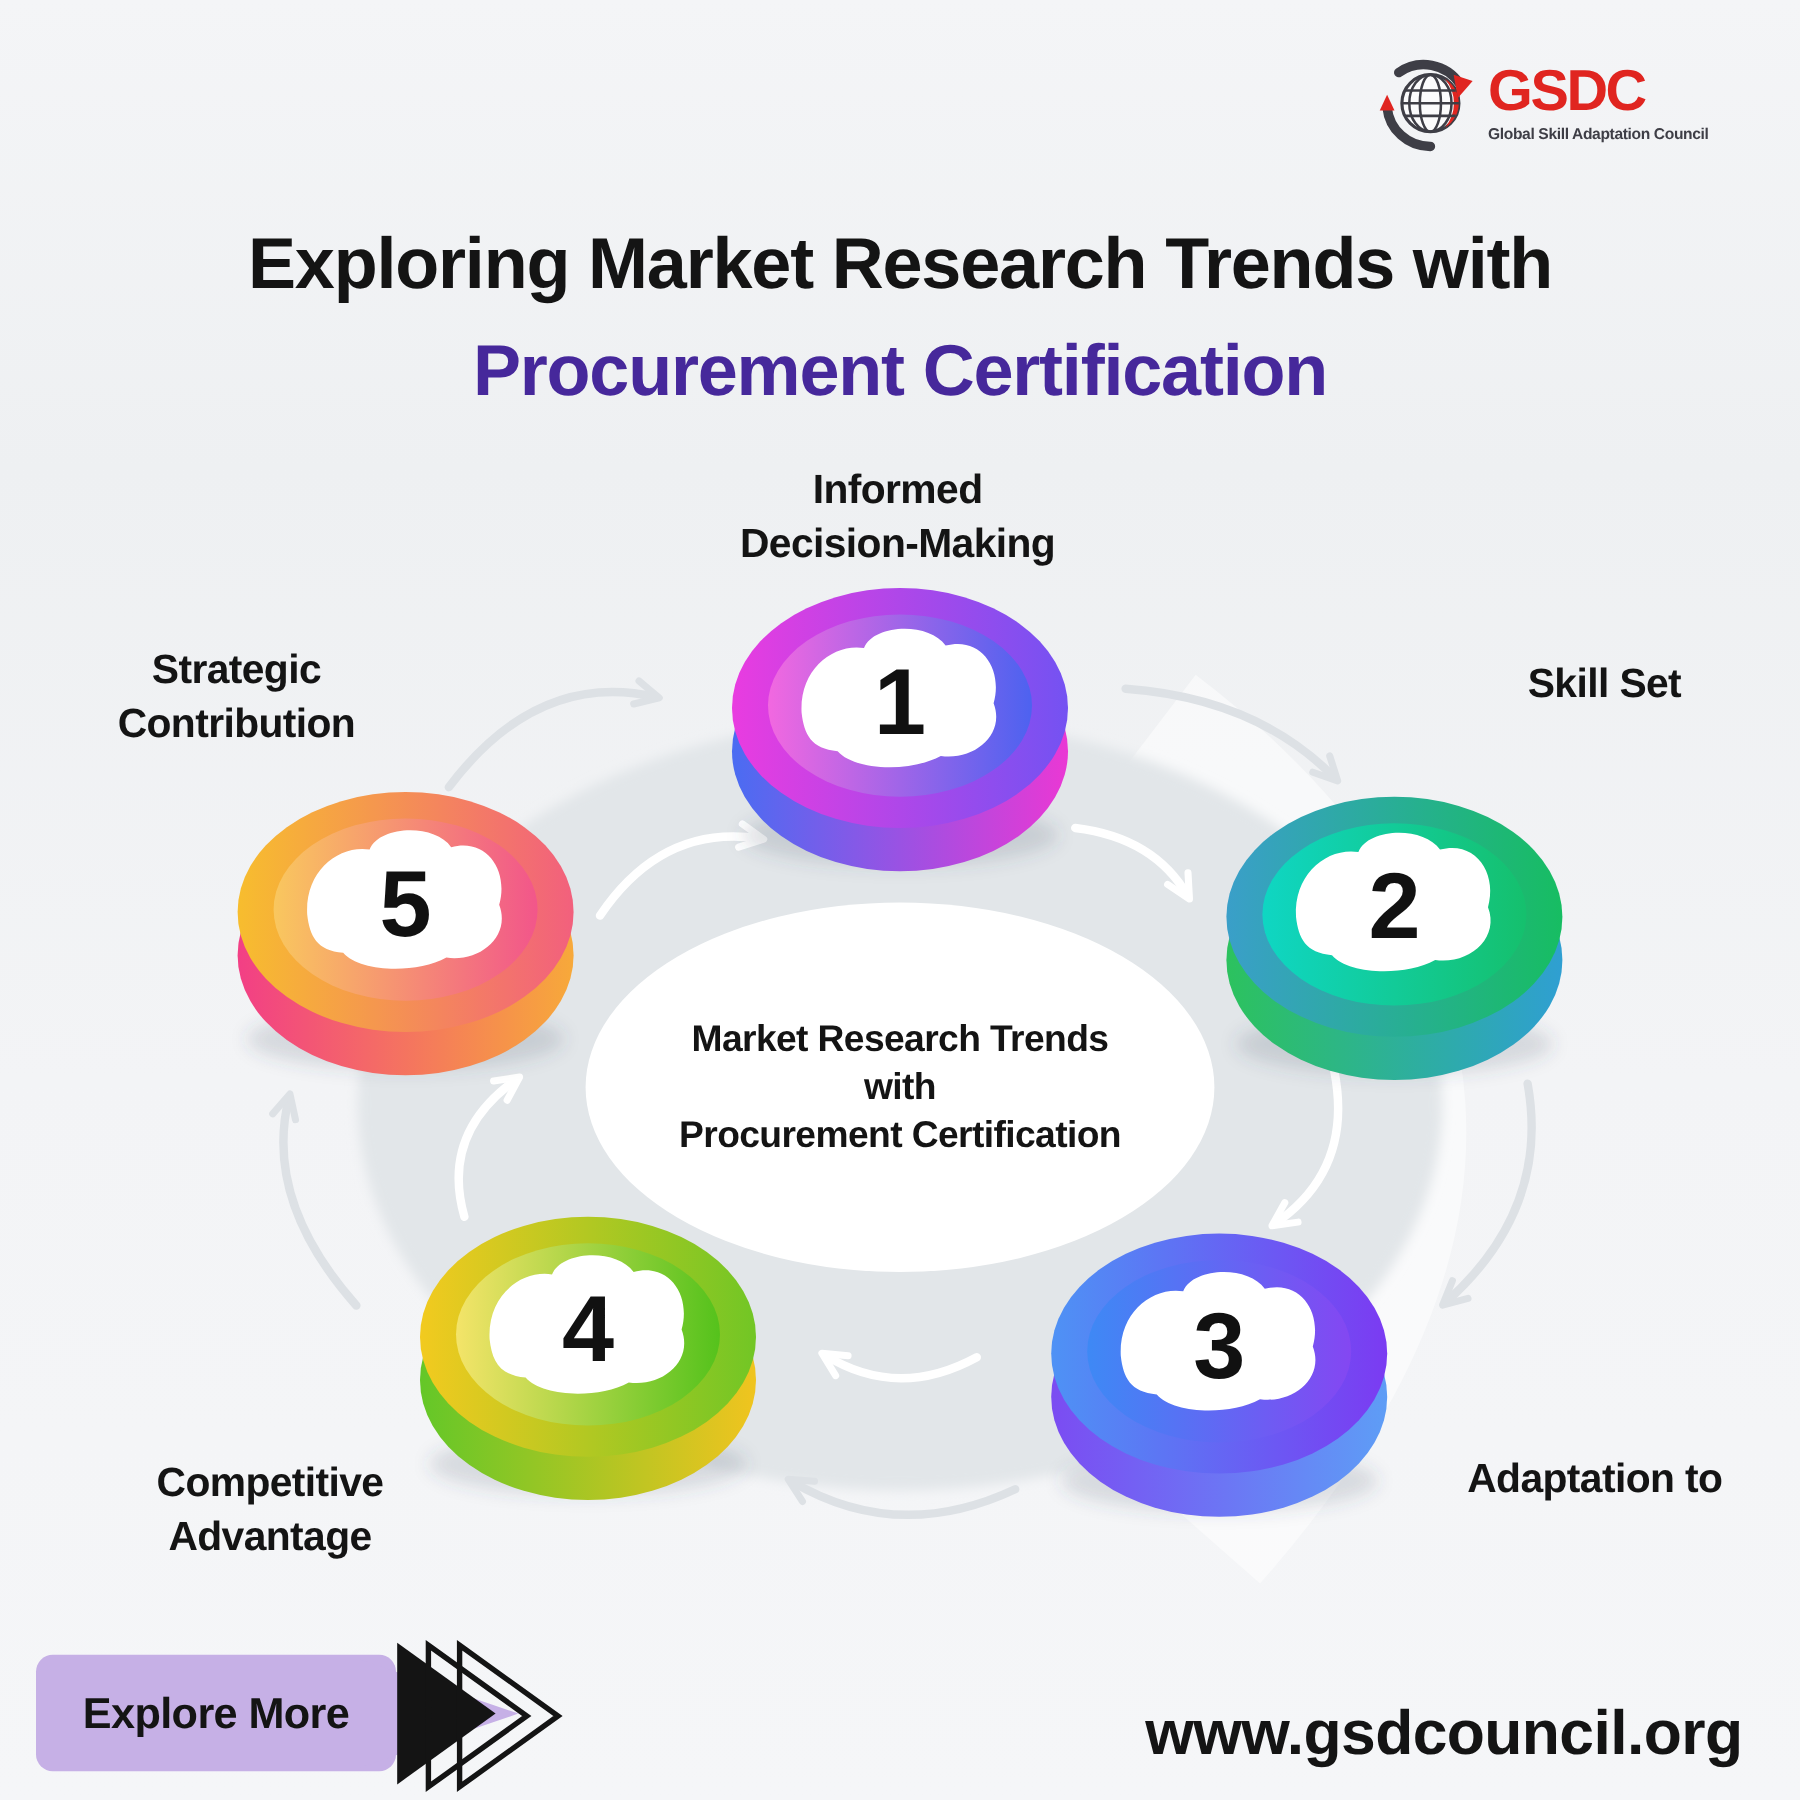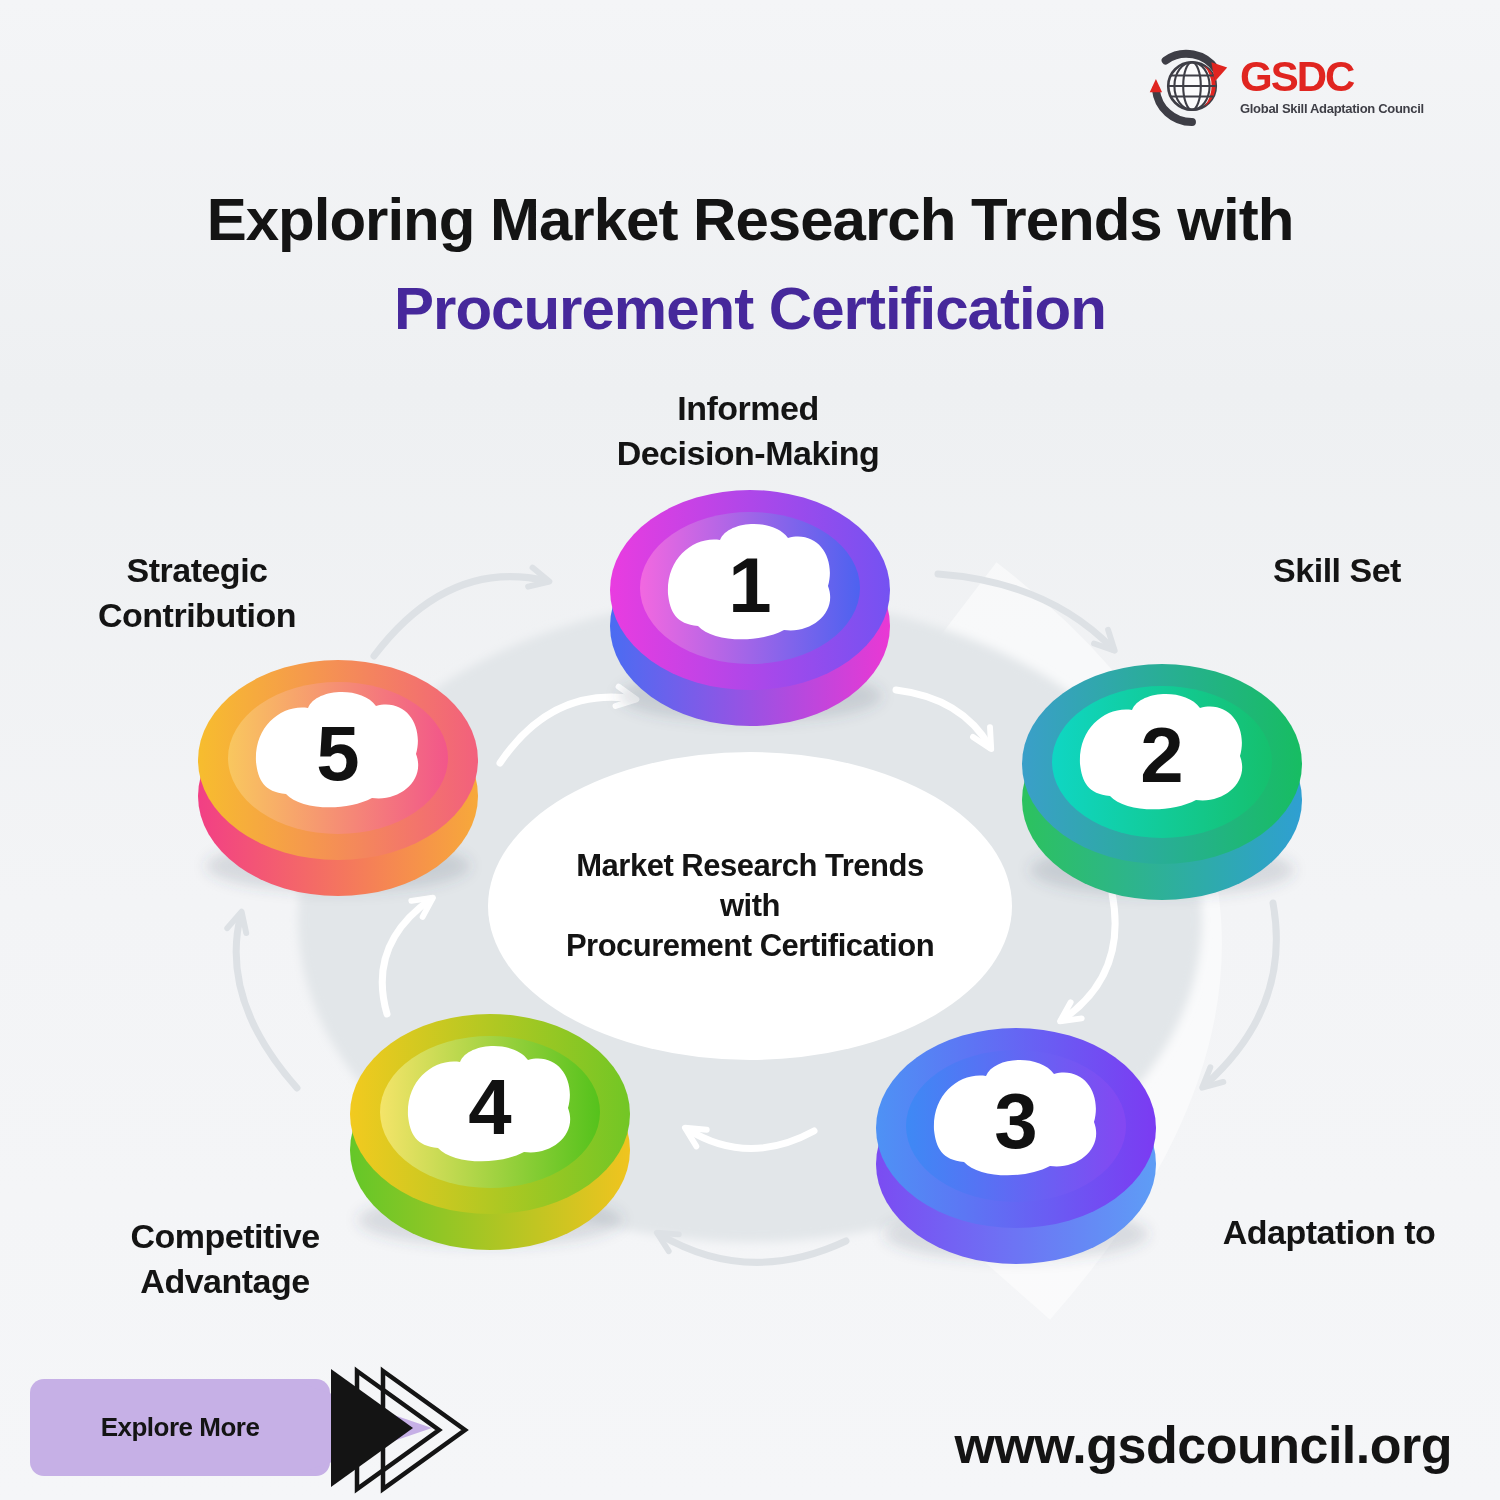--- a/index.html
+++ b/index.html
@@ -3,21 +3,21 @@
 <meta charset="utf-8">
 <style>
   html,body{margin:0;padding:0;}
   body{font-family:"Liberation Sans", sans-serif; background:#f2f3f5;}
   .canvas{position:relative;width:1500px;height:1500px;overflow:hidden;
           background:linear-gradient(180deg,#f4f5f7 0%,#eef0f2 26%,#f3f4f6 60%,#f5f6f8 100%);}
   svg{display:block;}
 
   
   .logo{position:absolute;left:1148px;top:38px;display:flex;align-items:center;gap:4px;}
-  .logo-name{font-size:42px;font-weight:700;color:#e02520;letter-spacing:-2px;line-height:1;}
+  .logo-name{font-size:48px;font-weight:700;color:#e02520;letter-spacing:-2px;line-height:1;}
   .logo-tag{font-size:13px;font-weight:700;color:#3e3e46;letter-spacing:-0.3px;margin-top:3px;}
 
   
   .title{position:absolute;left:0;top:176px;width:100%;text-align:center;font-weight:700;line-height:1.48;}
   .title-line1{font-size:60px;color:#141414;letter-spacing:-1px;}
   .title-line2{font-size:60px;color:#46289b;letter-spacing:-1px;}
 
   
   .bg-svg{position:absolute;left:0;top:0;}
   .arrows-svg{position:absolute;left:0;top:0;pointer-events:none;}
@@ -30,21 +30,21 @@
   
   .disc{position:absolute;}
   .disc-num{font-size:78px;font-weight:700;fill:#111111;font-family:"Liberation Sans",sans-serif;}
 
   
   .step-label{position:absolute;text-align:center;font-size:34px;font-weight:700;color:#141414;line-height:1.32;letter-spacing:-0.5px;}
 
   
   .cta{position:absolute;left:30px;top:1379px;width:300px;height:97px;background:#c6b0e6;border-radius:14px;
        display:flex;align-items:center;justify-content:center;cursor:pointer;}
-  .cta-label{font-size:26px;font-weight:700;color:#141414;letter-spacing:-0.5px;}
+  .cta-label{font-size:36px;font-weight:700;color:#141414;letter-spacing:-0.5px;}
   .site-url{position:absolute;right:48px;top:1402px;font-size:52px;font-weight:700;color:#141414;letter-spacing:-0.5px;margin-top:13px;}
 </style>
 </head>
 <body>
 
 <div class="canvas">
 
   <svg class="bg-svg" width="1500" height="1500" viewBox="0 0 1500 1500">
     <defs>
       <filter id="soft" x="-20%" y="-20%" width="140%" height="140%">
@@ -233,21 +233,21 @@
   <div class="step-label" style="left:1187px;top:548px;width:300px;">
     <div>Skill Set</div>
   </div>
   <div class="step-label" style="left:1159px;top:1210px;width:340px;">
     <div>Adaptation to</div>
   </div>
   <div class="step-label" style="left:75px;top:1214px;width:300px;">
     <div>Competitive</div>
     <div>Advantage</div>
   </div>
-  <div class="step-label" style="left:47px;top:548px;width:300px;">
+  <div class="step-label" style="left:47px;top:536px;width:300px;">
     <div>Strategic</div>
     <div>Contribution</div>
   </div>
 
   <div class="title">
     <div class="title-line1">Exploring Market Research Trends with</div>
     <div class="title-line2">Procurement Certification</div>
   </div>
 
   <div class="logo">

